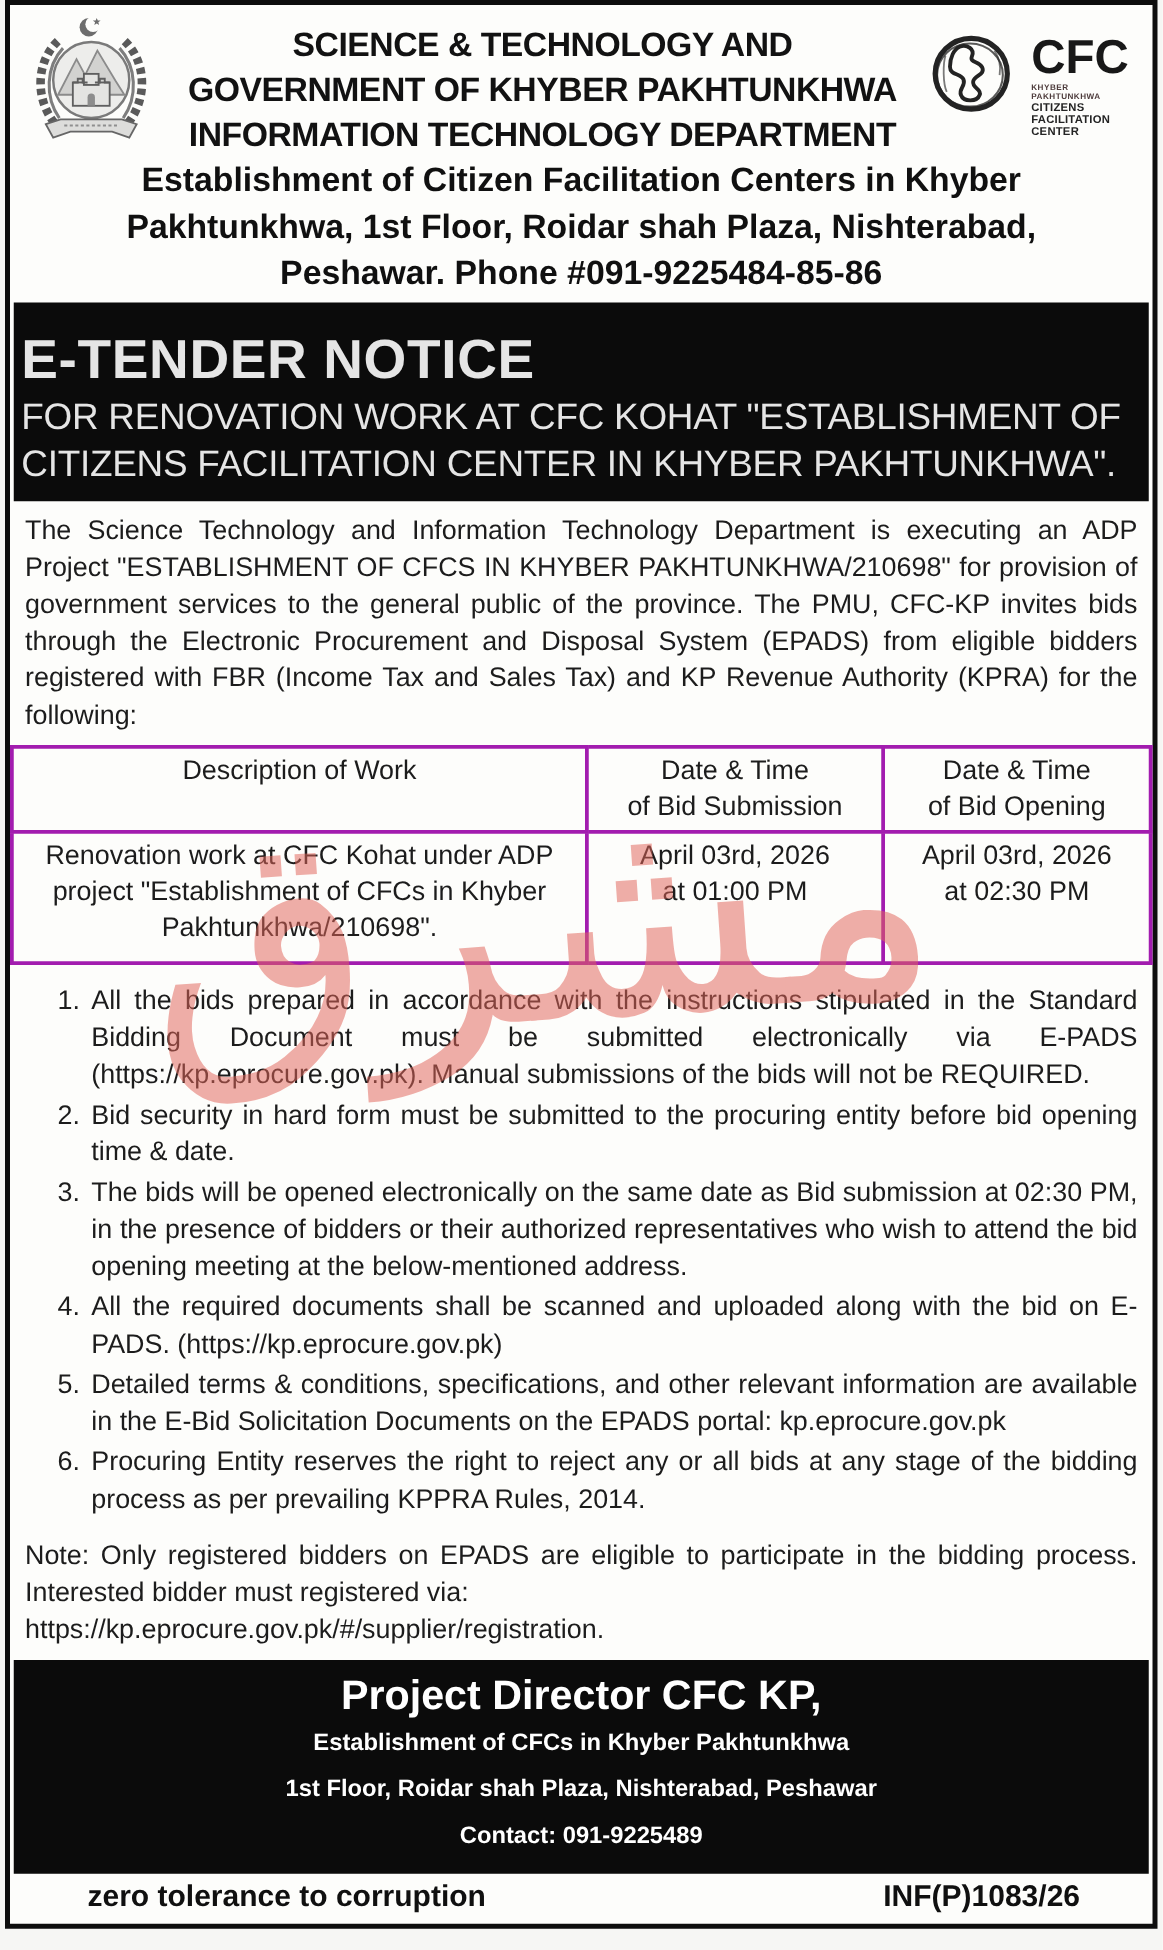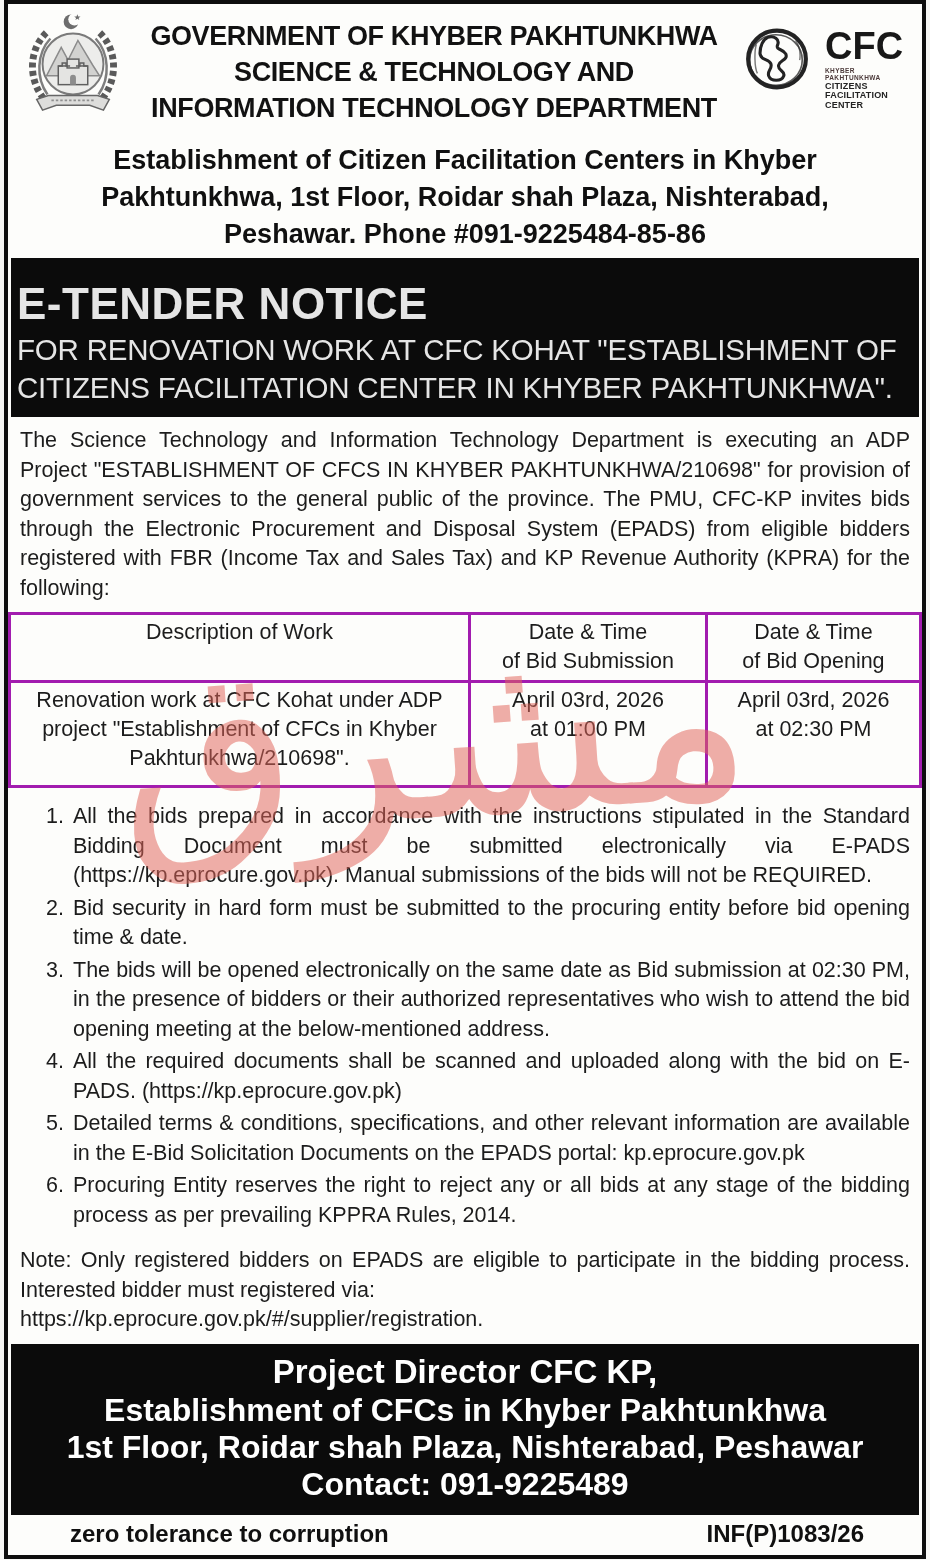--- a/index.html
+++ b/index.html
@@ -31,21 +31,21 @@
     letter-spacing: -0.4px; color: #121212;
   }
   .cfc { width: 168px; flex: none; padding-top: 16px; display: flex; gap: 15px; }
   .cfc-globe { width: 66px; height: 66px; flex: none; }
   .cfc-text { line-height: 1; padding-top: 2px; }
   .cfc-big { font-size: 38px; font-weight: bold; line-height: 36px; color: #181818; }
   .cfc-s1 { font-size: 6.5px; font-weight: bold; color: #4c3a3a; letter-spacing: 0.4px; margin-top: 4px; }
   .cfc-s2 { font-size: 9px; font-weight: bold; color: #242424; margin-top: 1px; letter-spacing: 0.2px; }
   .address {
     text-align: center; font-weight: bold;
-    font-size: 27px; line-height: 37px; margin-top: 16px; color: #101010;
+    font-size: 27px; line-height: 37px; margin-top: 0; color: #101010;
   }
 
   
   .banner {
     margin: 5px 3px 0; background: #0b0b0b; color: #e5e5e5;
     text-align: left; padding: 19px 6px 10px;
   }
   .banner-title { font-size: 44px; font-weight: bold; line-height: 54px; letter-spacing: 0.5px; }
   .banner-sub { font-size: 29.5px; font-weight: normal; line-height: 38px; letter-spacing: -0.2px; }
 
@@ -77,21 +77,21 @@
   
   .note { margin: 16px 12px 0; font-size: 21.5px; line-height: 29.5px; color: #1c1c1c; }
   .note-body { text-align: justify; }
 
   
   .sigbox {
     margin: 9px 3px 0; background: #0b0b0b; color: #ffffff;
     text-align: center; font-weight: bold; padding: 8px 0 12px;
   }
   .sig-l1 { font-size: 33px; line-height: 40px; }
-  .sig-l2 { font-size: 32px; line-height: 37px; }
+  .sig-l2 { font-size: 19px; line-height: 37px; }
 
   
   .strip {
     display: flex; justify-content: space-between; align-items: center;
     font-weight: bold; font-size: 24px; padding: 5px 58px 7px 62px; color: #101010;
   }
 
   
   .watermark {
     position: absolute; left: 140px; top: 610px; width: 610px;
@@ -128,22 +128,22 @@
           <rect x="35" y="57" width="30" height="19" fill="#e4e4e2" stroke="#5f5f5f" stroke-width="1.5"></rect>
           <rect x="44" y="50" width="12" height="9" fill="#e4e4e2" stroke="#5f5f5f" stroke-width="1.5"></rect>
           <path d="M35 57 h4 v-3 h4 v3 h4 M53 57 h4 v-3 h4 v3 h4" stroke="#5f5f5f" stroke-width="1.5" fill="none"></path>
           <path d="M47 76 v-7 a3 3 0 0 1 6 0 v7" fill="#8d8d8d"></path>
 
           <path d="M13 91 L25 87 L75 87 L87 91 L81 102 L67 97 L33 97 L19 102 Z" fill="#dddddb" stroke="#666666" stroke-width="1.5"></path>
           <path d="M28 92 h44" stroke="#8f8f8f" stroke-width="1.6" stroke-dasharray="2.5 2"></path>
         </svg>
       </div>
       <div class="dept">
+        <div>SCIENCE &amp; TECHNOLOGY AND</div>
         <div>GOVERNMENT OF KHYBER PAKHTUNKHWA</div>
-        <div>SCIENCE &amp; TECHNOLOGY AND</div>
         <div>INFORMATION TECHNOLOGY DEPARTMENT</div>
       </div>
       <div class="cfc">
         <svg class="cfc-globe" viewBox="0 0 64 64" aria-hidden="true">
           <ellipse cx="32" cy="32" rx="28" ry="27.5" fill="none" stroke="#232323" stroke-width="4"></ellipse>
           <ellipse cx="31" cy="33" rx="25.5" ry="24.5" fill="none" stroke="#232323" stroke-width="1.6" opacity="0.75"></ellipse>
           <path d="M23 11 C29 9 35 13 32.5 18.5 C30.5 23.5 38 22 40.5 27 C43 33 34.5 33 33.5 38 C32.5 43.5 40.5 43.5 38.5 48.5 C36.5 54 26 54 24 48.5 C22 43.5 28 41.5 26 36.5 C24 31.5 15.5 33.5 15.5 26.5 C15.5 19.5 18.5 13 23 11 Z" fill="none" stroke="#232323" stroke-width="3"></path>
           <path d="M12 18 C10 24 10 40 13 46 M50 14 C54 20 55 27 54 33" stroke="#232323" stroke-width="1.4" fill="none" opacity="0.6"></path>
         </svg>
         <div class="cfc-text">

